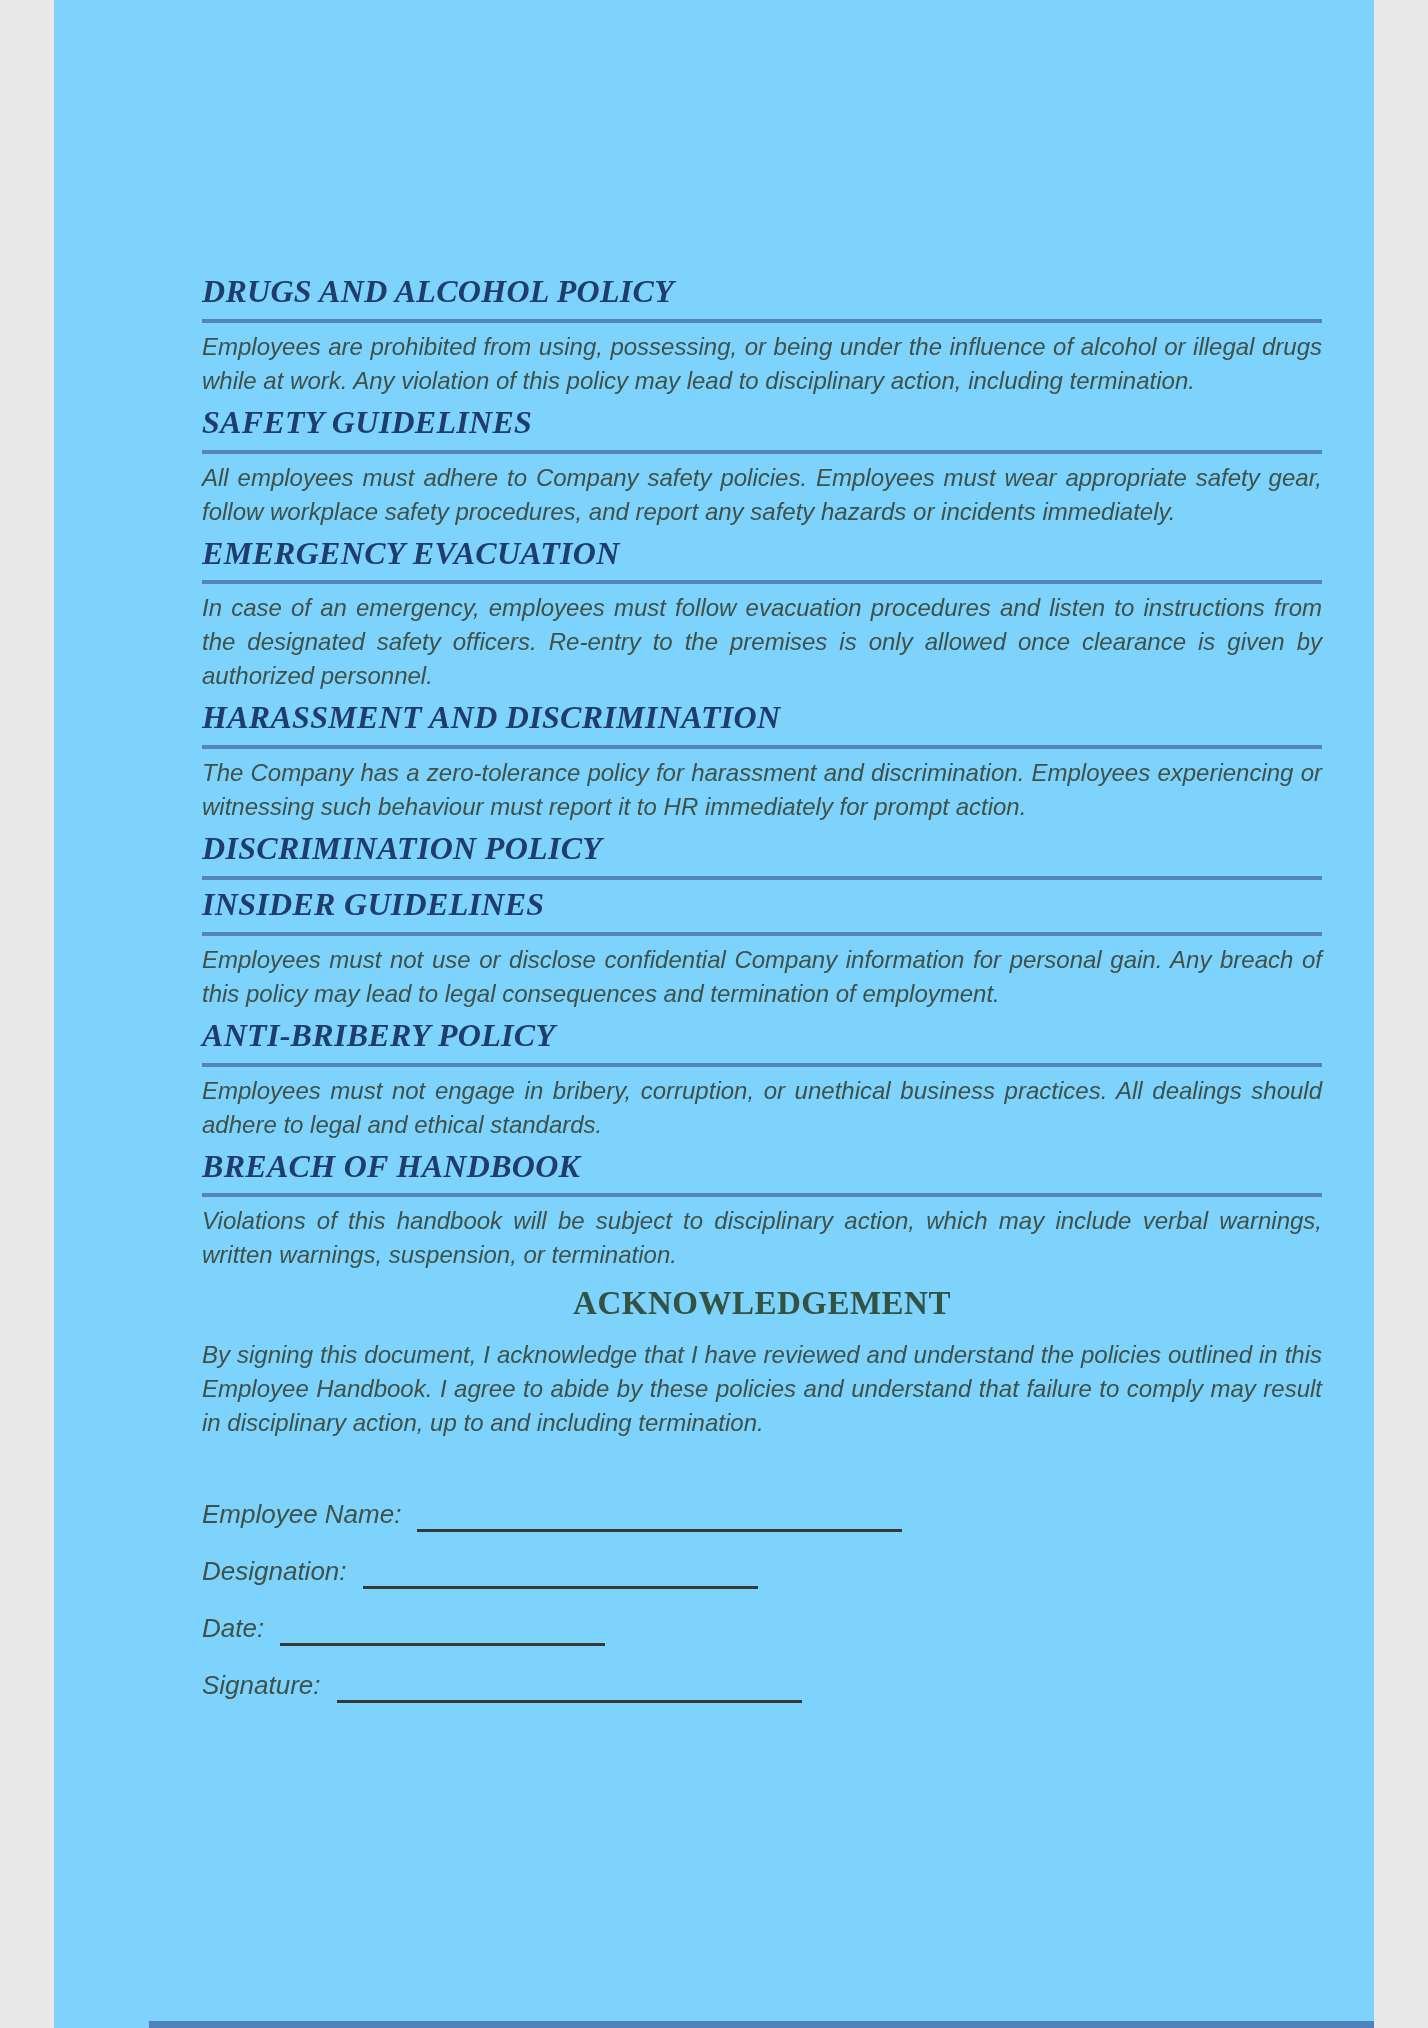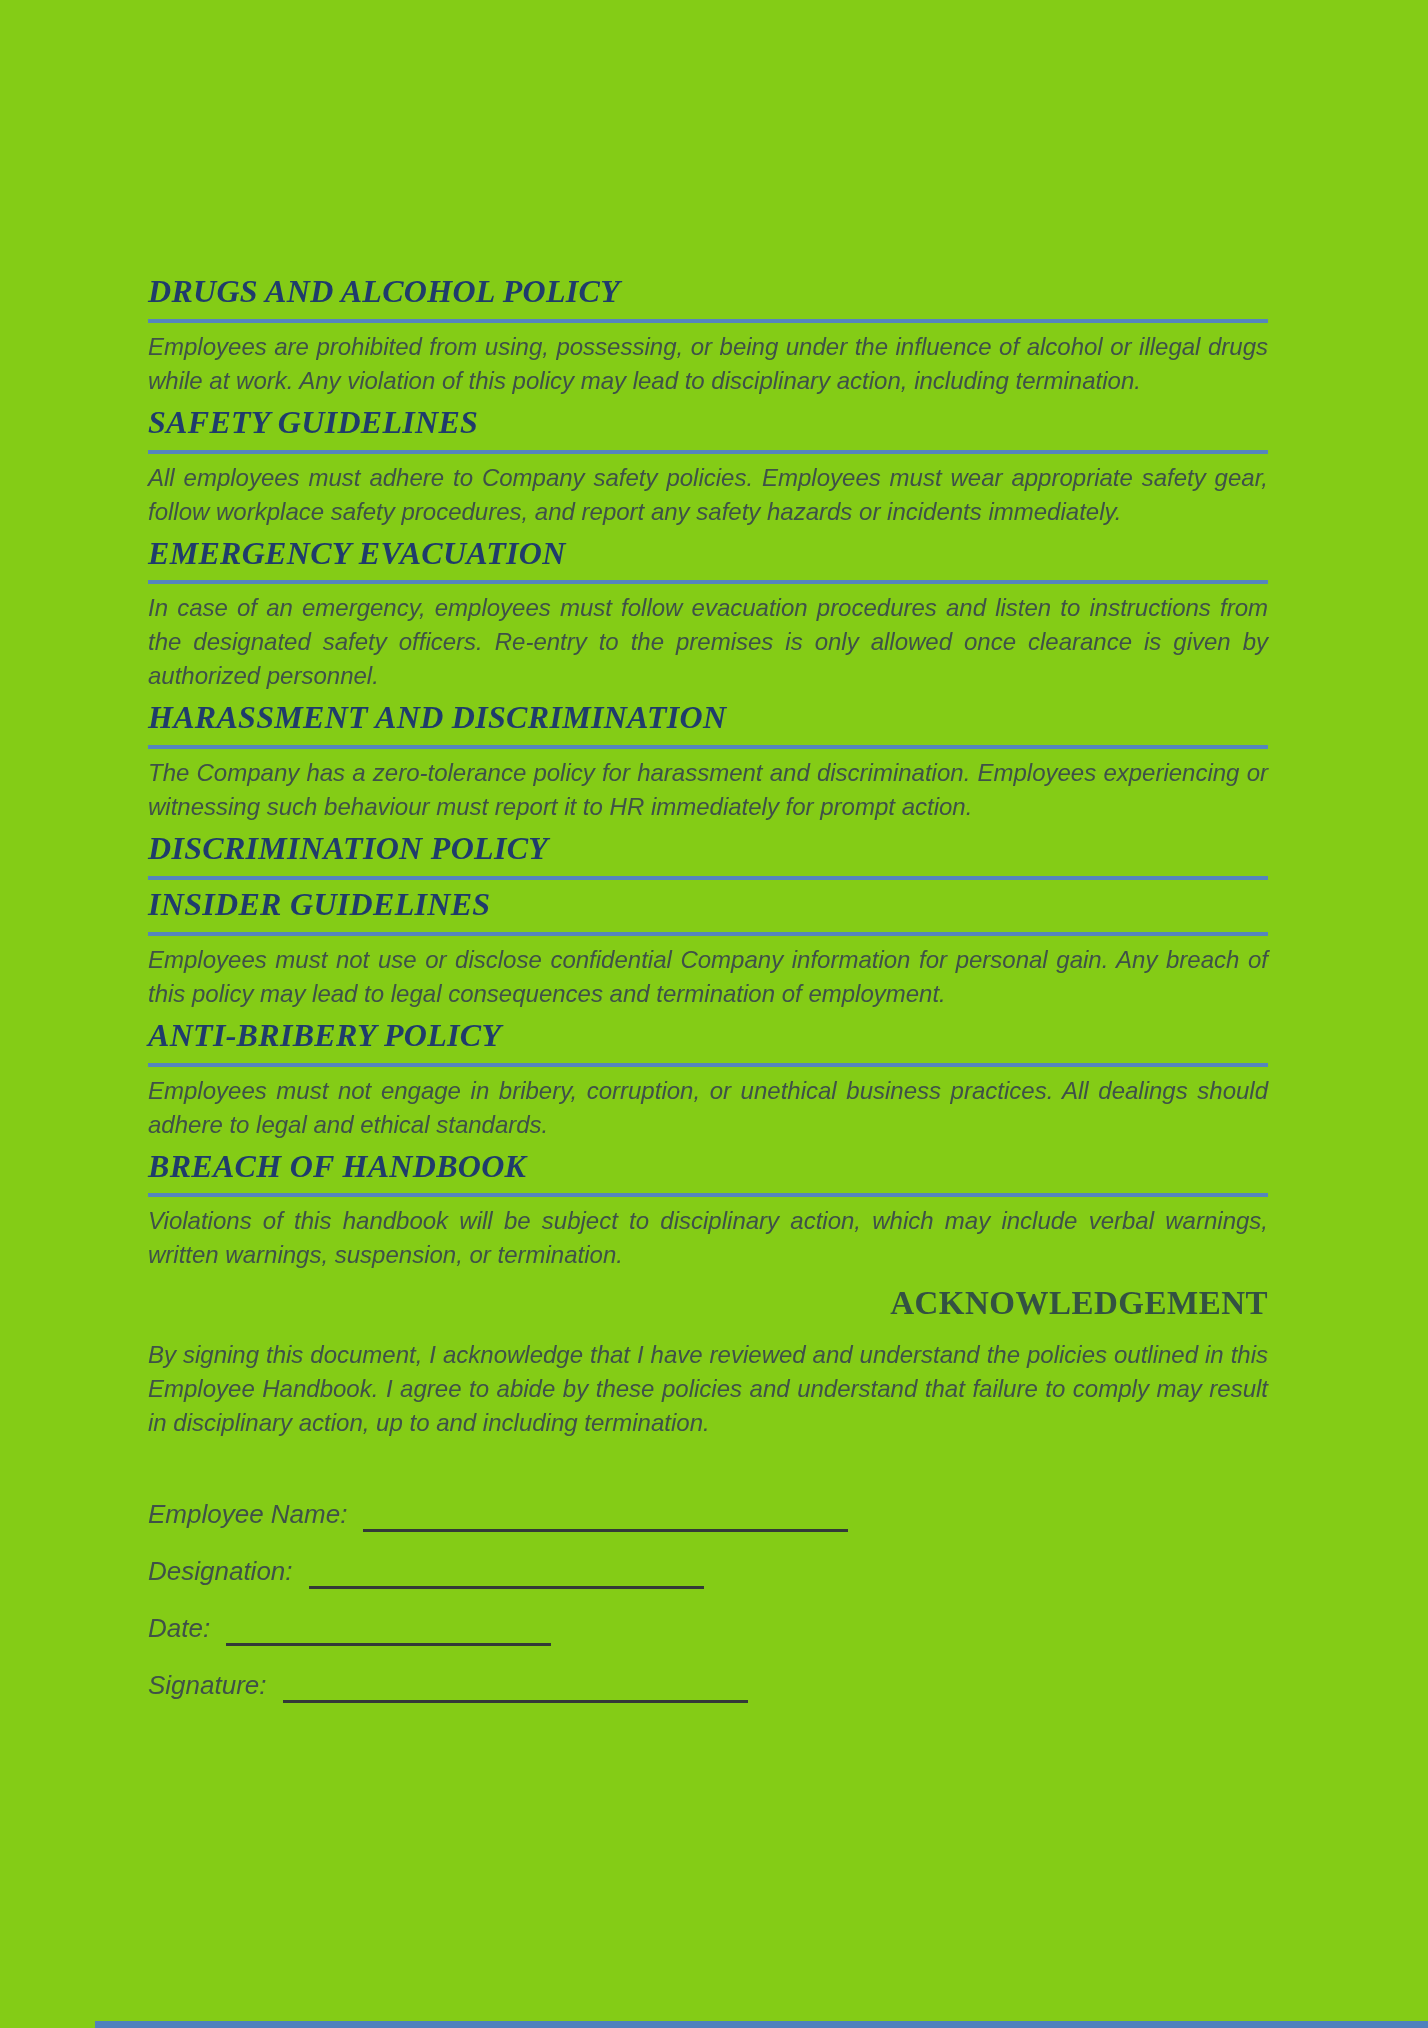--- a/index.html
+++ b/index.html
@@ -1,21 +1,21 @@
 <!DOCTYPE html>
 <html><head>
 <meta charset="utf-8">
 <style>
   html,body { margin:0; padding:0; background:#e8e8e8; }
   .page {
     position:relative;
-    width:1428px;
+    width:1320px;
     height:2028px;
     margin:0 auto;
-    background:#84cc16;
+    background:#7dd3fc;
     overflow:hidden;
     font-family:"Liberation Sans", sans-serif;
   }
   .content {
     position:absolute;
     left:148px;
     top:273px;
     width:1120px;
   }
   section.policy { margin:0 0 6px 0; }
@@ -40,21 +40,21 @@
     text-align:justify;
   }
   h2.ack-title {
     margin:12px 0 0 0;
     font-family:"Liberation Serif", serif;
     font-weight:700;
     font-style:normal;
     font-size:33px;
     line-height:1.2;
     color:#335242;
-    text-align:right;
+    text-align:center;
     letter-spacing:0.5px;
   }
   p.ack-body {
     margin:14px 0 0 0;
     font-style:italic;
     font-size:24px;
     line-height:34px;
     color:#3f5148;
     text-align:justify;
   }

